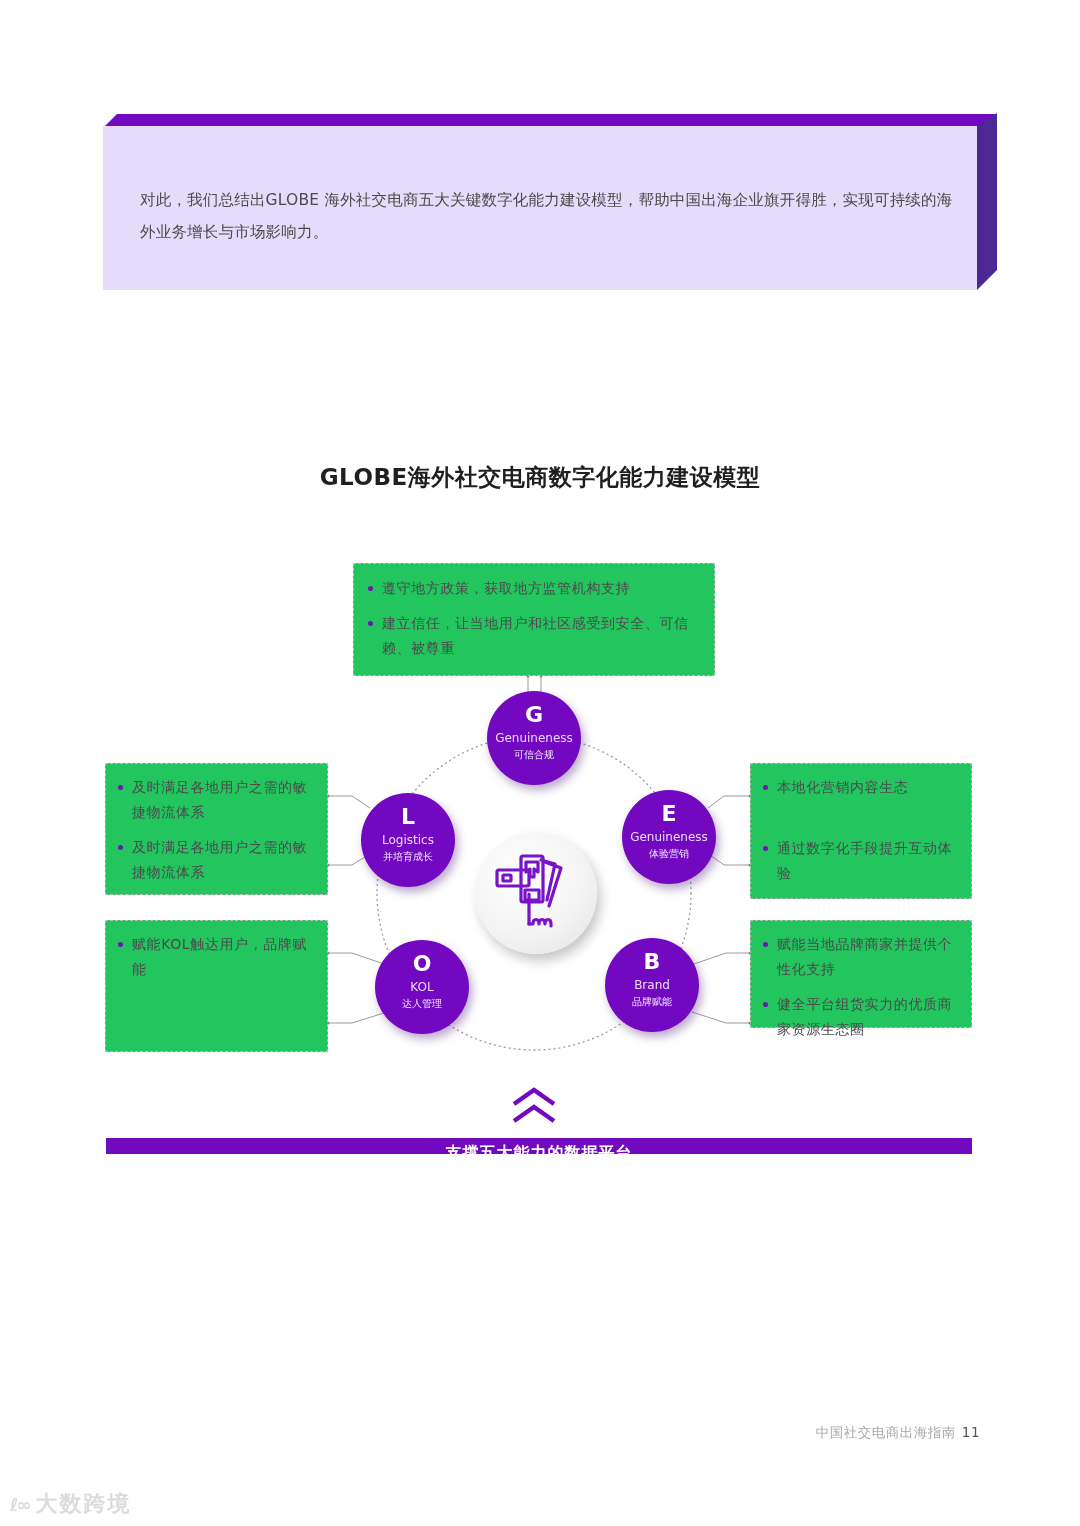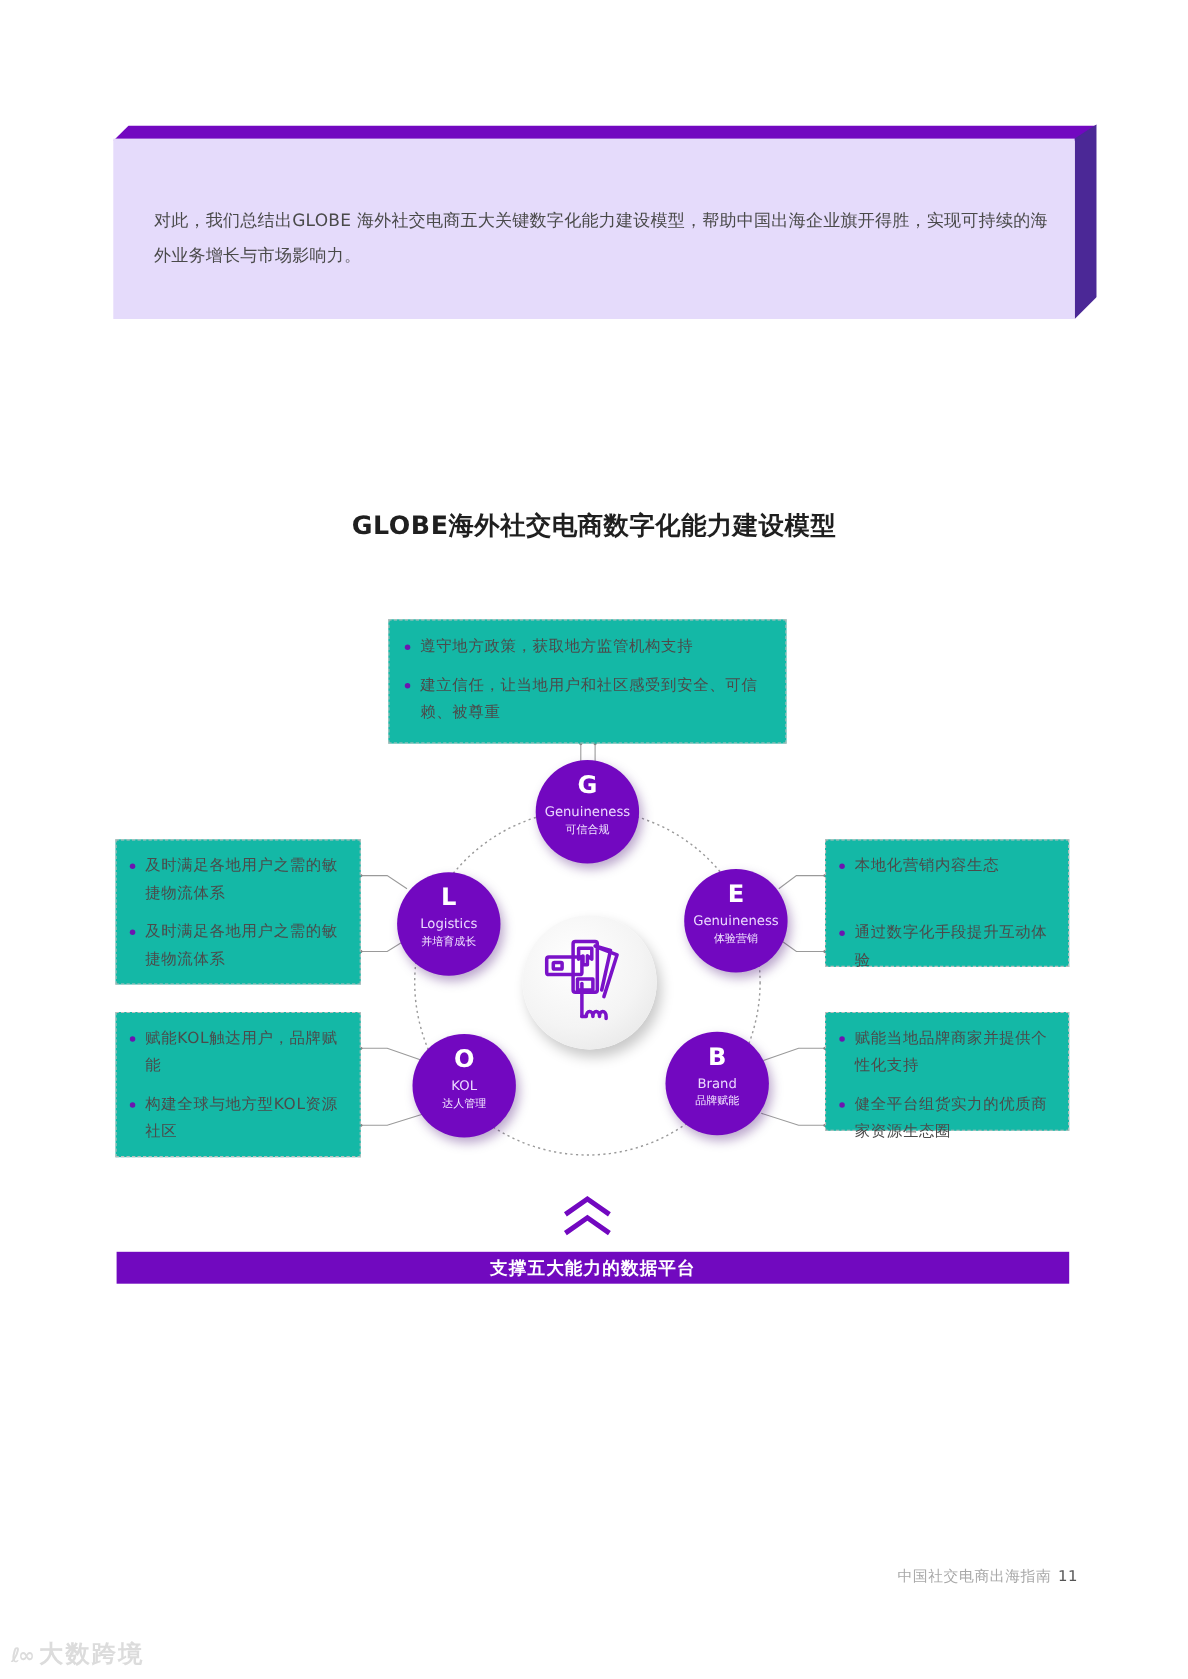--- a/index.html
+++ b/index.html
@@ -8,27 +8,27 @@
 
   
   .intro-box { position:absolute; left:103px; top:126px; width:874px; height:164px; background:#e5dbfb; }
   .intro-top { position:absolute; left:103px; top:113px; width:894px; height:14px; }
   .intro-side { position:absolute; left:977px; top:113px; width:20px; height:177px; }
   .intro-text { position:absolute; left:140px; top:184px; width:820px; font-size:15.5px; line-height:32px; color:#4a4a4a; letter-spacing:0.2px; }
 
   .main-title { position:absolute; left:0; width:1080px; top:462px; text-align:center; font-size:23px; font-weight:bold; color:#1f1f1f; letter-spacing:0.5px; }
 
   
-  .dbox { position:absolute; border:1px dashed #bdbdbd; background:#14b8a6; }
+  .dbox { position:absolute; border:1px dashed #bdbdbd; background:#22c55e; }
   .bullet { position:relative; padding-left:22px; font-size:14px; line-height:25px; color:#4b4b4b; letter-spacing:0.6px; }
   .bullet::before { content:""; position:absolute; left:8px; top:10px; width:5px; height:5px; border-radius:50%; background:#6b16b0; }
 
   .box-g { left:353px; top:563px; width:362px; height:113px; padding:12px 10px 0 6px; }
   .box-l { left:105px; top:763px; width:223px; height:132px; padding:11px 8px 0 4px; }
-  .box-e { left:750px; top:763px; width:222px; height:116px; padding:11px 8px 0 4px; }
+  .box-e { left:750px; top:763px; width:222px; height:136px; padding:11px 8px 0 4px; }
   .box-o { left:105px; top:920px; width:223px; height:132px; padding:11px 8px 0 4px; }
   .box-b { left:750px; top:920px; width:222px; height:108px; padding:11px 8px 0 4px; }
   .gap-s { margin-top:10px; }
   .gap-l { margin-top:36px; }
 
   
   .diagram-svg { position:absolute; left:0; top:0; width:1080px; height:1526px; pointer-events:none; }
 
   .node { position:absolute; width:94px; height:94px; border-radius:50%; background:#7208c0;
           box-shadow:3px 5px 10px rgba(60,0,110,0.35); color:#fff; text-align:center; }
@@ -41,21 +41,21 @@
   .node-o { left:375px; top:940px; }
   .node-b { left:605px; top:938px; }
 
   .center-disc { position:absolute; left:475px; top:832px; width:122px; height:122px; border-radius:50%;
                  background:radial-gradient(circle at 40% 35%, #ffffff 0%, #f4f4f4 55%, #e2e2e2 100%);
                  box-shadow:4px 7px 12px rgba(0,0,0,0.22); }
   .center-disc svg { position:absolute; left:18px; top:18px; }
 
   .chevrons { position:absolute; left:509px; top:1086px; width:50px; height:40px; }
 
-  .platform-bar { position:absolute; left:106px; top:1138px; width:866px; height:29px; background:#7109bf;
+  .platform-bar { position:absolute; left:106px; top:1138px; width:866px; height:16px; background:#7109bf;
                   color:#fff; font-size:16px; font-weight:bold; text-align:center; line-height:29px; letter-spacing:1px; }
 
   .footer { position:absolute; right:100px; top:1424px; font-size:13.5px; color:#a8a8a8; letter-spacing:0.5px; }
   .footer .page { color:#555; margin-left:6px; }
 
   .watermark { position:absolute; left:10px; top:1489px; font-size:22px; color:#dcdcdc; font-weight:bold; letter-spacing:2px; }
   .watermark .logo { font-size:18px; letter-spacing:-2px; margin-right:6px; }
 </style>
 </head>
 <body>
@@ -111,21 +111,20 @@
 <div class="dbox box-l">
   <div class="bullet">及时满足各地用户之需的敏捷物流体系</div>
   <div class="bullet gap-s">及时满足各地用户之需的敏捷物流体系</div>
 </div>
 <div class="dbox box-e">
   <div class="bullet">本地化营销内容生态</div>
   <div class="bullet gap-l">通过数字化手段提升互动体验</div>
 </div>
 <div class="dbox box-o">
   <div class="bullet">赋能KOL触达用户，品牌赋能</div>
-  <div class="bullet gap-s">构建全球与地方型KOL资源社区</div>
 </div>
 <div class="dbox box-b">
   <div class="bullet">赋能当地品牌商家并提供个性化支持</div>
   <div class="bullet gap-s">健全平台组货实力的优质商家资源生态圈</div>
 </div>
 
 <div class="center-disc">
   <svg width="86" height="86" viewBox="0 0 86 86" fill="none" stroke="#7a12c8" stroke-width="3.2" stroke-linejoin="round" stroke-linecap="round">
     <path d="M52 12 l16 6 l-12 38"></path>
     <path d="M48 10 l14 4 l-8 36"></path>

